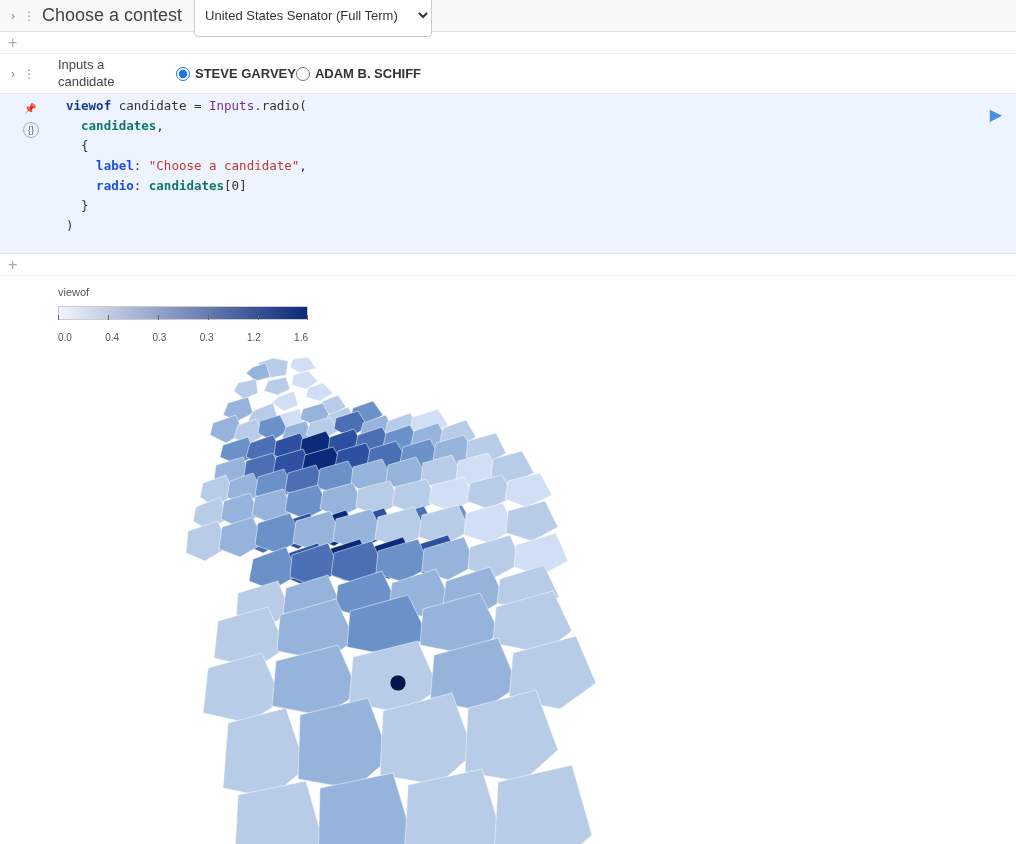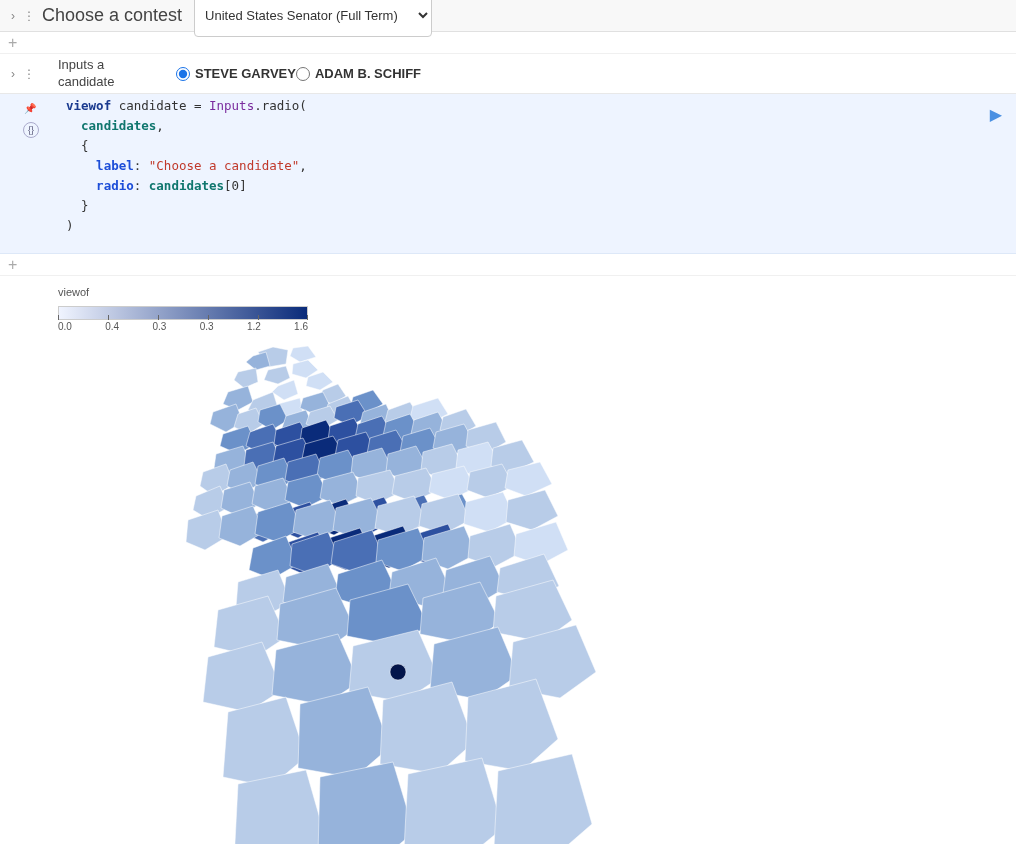--- a/index.html
+++ b/index.html
@@ -186,21 +186,21 @@
       width: 250px;
       background: linear-gradient(to right, #f0f4ff, #0a2b7a);
       border: 1px solid #ccc;
     }
     .legend-ticks {
       display: flex;
       justify-content: space-between;
       width: 250px;
       font-size: 10px;
       color: #555;
-      padding-top: 1px;
+      padding-top: 12px;
     }
 
     
     .map-container {
       margin-top: 10px;
       margin-left: -20px;
     }
   </style>
 </head>
 <body>

